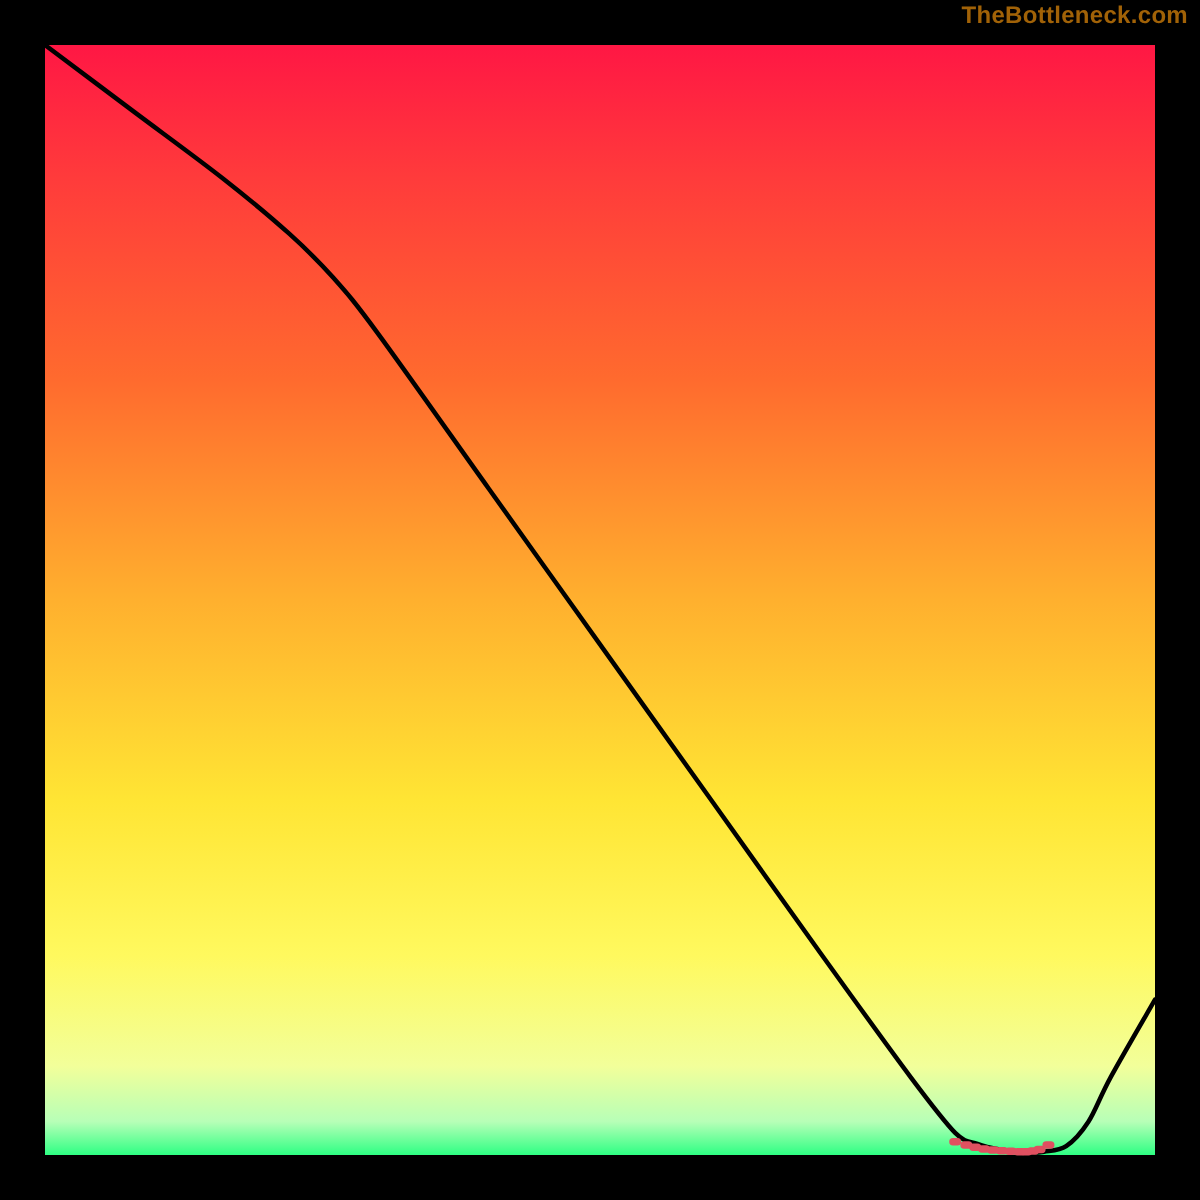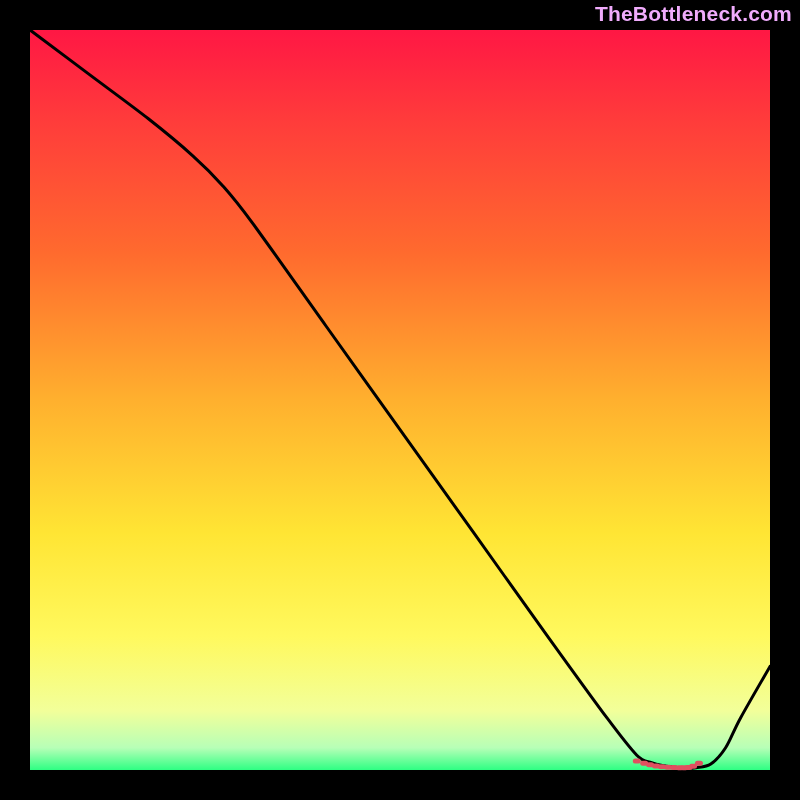--- a/index.html
+++ b/index.html
@@ -14,23 +14,23 @@
     position: relative;
     width: 800px;
     height: 800px;
     background: #000;
   }
   .watermark {
     position: absolute;
     top: 2px;
     right: 8px;
     font-family: Arial, Helvetica, sans-serif;
-    font-size: 21px;
+    font-size: 16px;
     font-weight: 600;
-    color: #f0abfc;
+    color: #a16207;
     letter-spacing: 0.2px;
   }
   svg {
     position: absolute;
     left: 0;
     top: 0;
   }
 </style>
 </head>
 <body>

